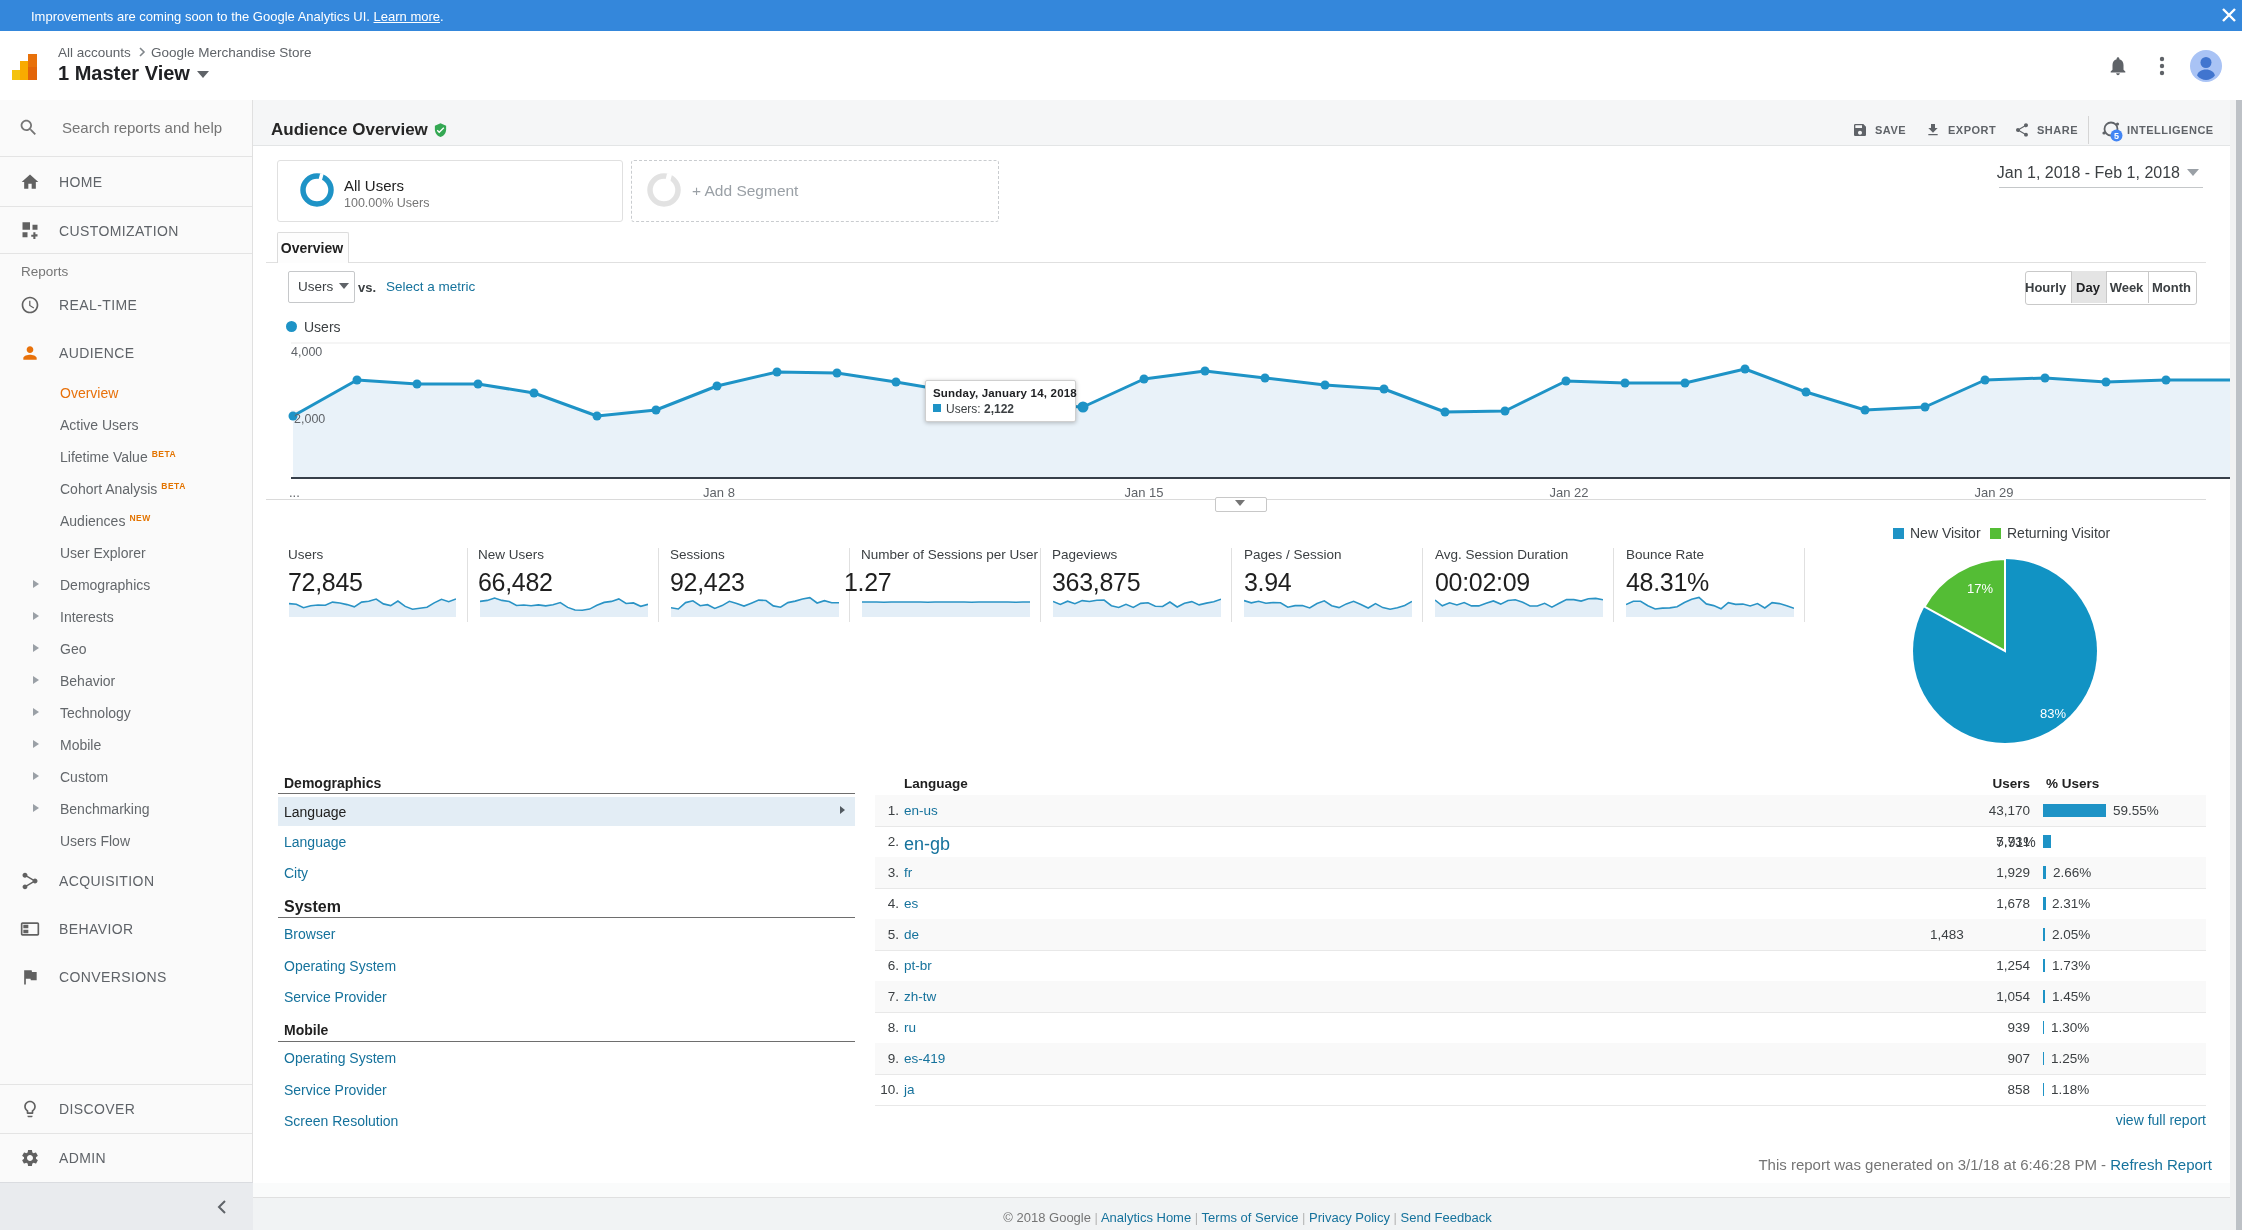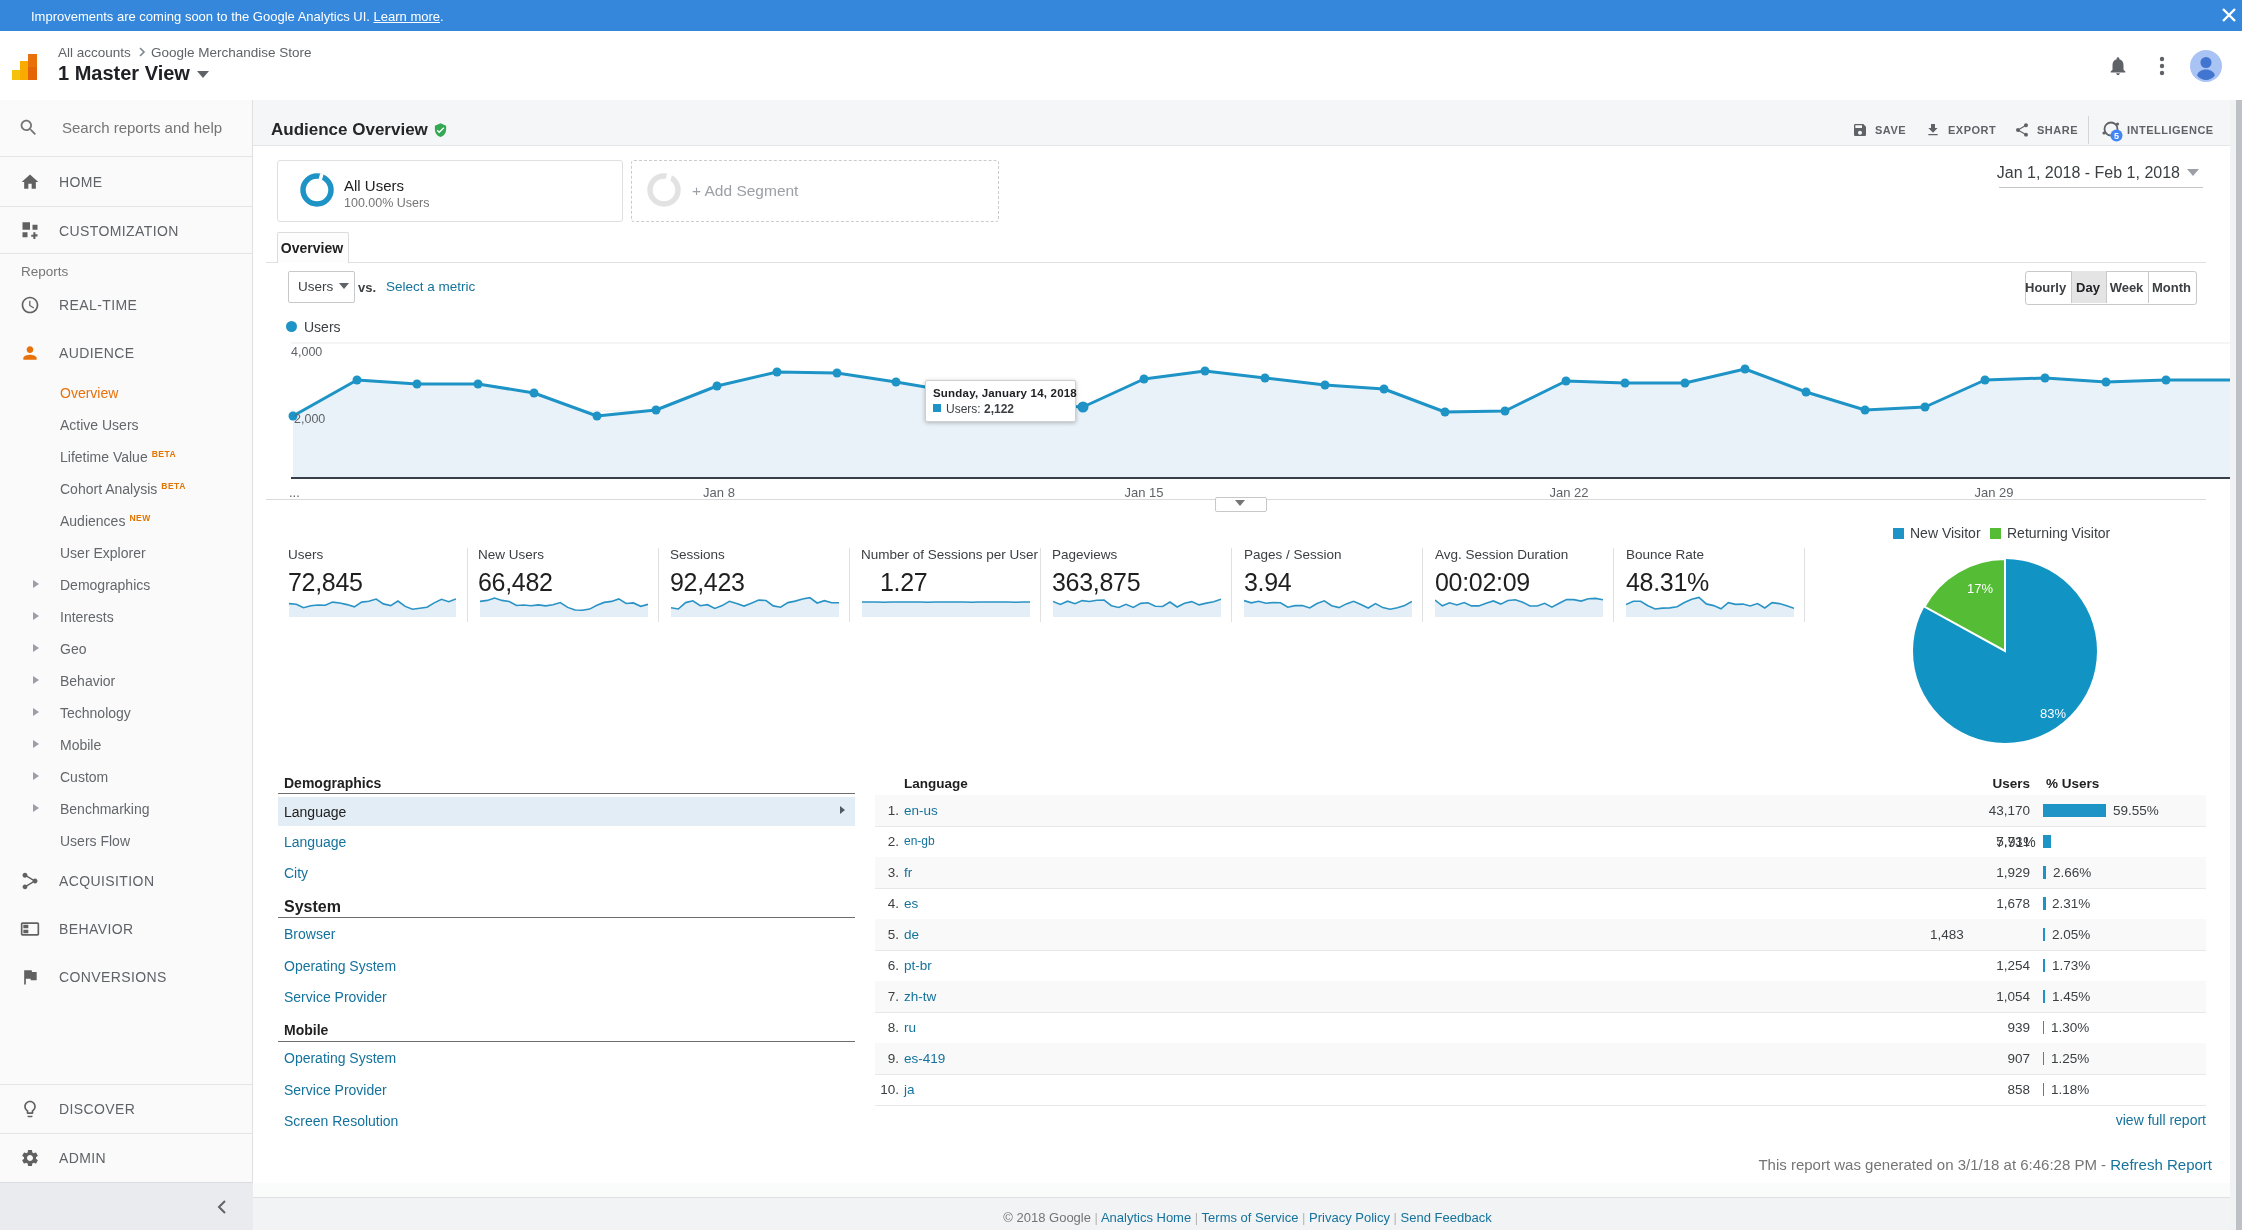--- a/index.html
+++ b/index.html
@@ -267,21 +267,21 @@
     <polygon fill="#e3eef7" points="0.0,6.4 7.3,5.4 14.6,3.1 21.9,5.4 29.2,6.5 36.5,10.5 43.8,10.0 51.1,10.7 58.4,9.9 65.7,10.9 73.0,9.7 80.3,7.5 87.7,12.4 95.0,15.0 102.3,15.2 109.6,14.1 116.9,10.3 124.2,7.4 131.5,6.4 138.8,3.9 146.1,8.5 153.4,7.9 160.7,11.3 168.0,9.3 168,22 0,22"></polygon>
     <polyline fill="none" stroke="#2a93c5" stroke-width="1.6" points="0.0,6.4 7.3,5.4 14.6,3.1 21.9,5.4 29.2,6.5 36.5,10.5 43.8,10.0 51.1,10.7 58.4,9.9 65.7,10.9 73.0,9.7 80.3,7.5 87.7,12.4 95.0,15.0 102.3,15.2 109.6,14.1 116.9,10.3 124.2,7.4 131.5,6.4 138.8,3.9 146.1,8.5 153.4,7.9 160.7,11.3 168.0,9.3"></polyline>
   </svg>
 <div class="abs" style="left:670px;top:547px;font-size:13.5px;color:#3c4043">Sessions</div>
 <div class="abs" style="left:670px;top:568px;font-size:25px;letter-spacing:-0.3px;color:#1f1f1f">92,423</div>
 <svg class="abs" style="left:671px;top:595px" width="168" height="22" viewBox="0 0 168 22">
     <polygon fill="#e3eef7" points="0.0,12.8 7.3,14.0 14.6,7.6 21.9,5.8 29.2,10.7 36.5,9.7 43.8,13.4 51.1,10.6 58.4,6.3 65.7,8.6 73.0,11.1 80.3,8.2 87.7,5.1 95.0,5.5 102.3,10.9 109.6,12.2 116.9,7.6 124.2,6.1 131.5,4.0 138.8,2.6 146.1,8.0 153.4,5.7 160.7,7.7 168.0,7.8 168,22 0,22"></polygon>
     <polyline fill="none" stroke="#2a93c5" stroke-width="1.6" points="0.0,12.8 7.3,14.0 14.6,7.6 21.9,5.8 29.2,10.7 36.5,9.7 43.8,13.4 51.1,10.6 58.4,6.3 65.7,8.6 73.0,11.1 80.3,8.2 87.7,5.1 95.0,5.5 102.3,10.9 109.6,12.2 116.9,7.6 124.2,6.1 131.5,4.0 138.8,2.6 146.1,8.0 153.4,5.7 160.7,7.7 168.0,7.8"></polyline>
   </svg>
 <div class="abs" style="left:861px;top:547px;font-size:13.5px;color:#3c4043">Number of Sessions per User</div>
-<div class="abs" style="left:880px;top:568px;font-size:25px;letter-spacing:-0.3px;color:#1f1f1f">1.27</div>
+<div class="abs" style="left:844px;top:568px;font-size:25px;letter-spacing:-0.3px;color:#1f1f1f">1.27</div>
 <svg class="abs" style="left:862px;top:595px" width="168" height="22" viewBox="0 0 168 22">
     <polygon fill="#e3eef7" points="0.0,7 7.3,7 14.6,7 21.9,7.3 29.2,7 36.5,7 43.8,7 51.1,7 58.4,7 65.7,7.3 73.0,7 80.3,7 87.7,7 95.0,7 102.3,7 109.6,7.3 116.9,7 124.2,7 131.5,7 138.8,7 146.1,7 153.4,7.3 160.7,7 168.0,7 168,22 0,22"></polygon>
     <polyline fill="none" stroke="#2a93c5" stroke-width="1.6" points="0.0,7 7.3,7 14.6,7 21.9,7.3 29.2,7 36.5,7 43.8,7 51.1,7 58.4,7 65.7,7.3 73.0,7 80.3,7 87.7,7 95.0,7 102.3,7 109.6,7.3 116.9,7 124.2,7 131.5,7 138.8,7 146.1,7 153.4,7.3 160.7,7 168.0,7"></polyline>
   </svg>
 <div class="abs" style="left:1052px;top:547px;font-size:13.5px;color:#3c4043">Pageviews</div>
 <div class="abs" style="left:1052px;top:568px;font-size:25px;letter-spacing:-0.3px;color:#1f1f1f">363,875</div>
 <svg class="abs" style="left:1053px;top:595px" width="168" height="22" viewBox="0 0 168 22">
     <polygon fill="#e3eef7" points="0.0,6.4 7.3,9.5 14.6,6.2 21.9,8.7 29.2,5.6 36.5,6.5 43.8,5.2 51.1,5.0 58.4,10.7 65.7,12.5 73.0,9.3 80.3,12.4 87.7,8.4 95.0,7.8 102.3,11.3 109.6,11.5 116.9,7.0 124.2,12.0 131.5,8.2 138.8,6.6 146.1,9.9 153.4,8.1 160.7,6.8 168.0,4.2 168,22 0,22"></polygon>
     <polyline fill="none" stroke="#2a93c5" stroke-width="1.6" points="0.0,6.4 7.3,9.5 14.6,6.2 21.9,8.7 29.2,5.6 36.5,6.5 43.8,5.2 51.1,5.0 58.4,10.7 65.7,12.5 73.0,9.3 80.3,12.4 87.7,8.4 95.0,7.8 102.3,11.3 109.6,11.5 116.9,7.0 124.2,12.0 131.5,8.2 138.8,6.6 146.1,9.9 153.4,8.1 160.7,6.8 168.0,4.2"></polyline>
   </svg>
@@ -339,21 +339,21 @@
 <div class="abs" style="left:875px;top:795px;width:1331px;height:1px;background:#6e6e6e"></div>
 <div class="abs" style="left:875px;top:795px;width:1331px;height:31px;background:#f9f9f9"></div>
 <div class="abs" style="left:875px;top:826px;width:1331px;height:1px;background:#e8e8e8"></div>
 <div class="abs" style="left:875px;top:803px;width:24px;text-align:right;font-size:13.5px;color:#3c4043">1.</div>
 <div class="abs" style="left:904px;top:803px;font-size:13.5px;color:#15729c">en-us</div>
 <div class="abs" style="left:1930px;top:803px;width:100px;text-align:right;font-size:13.5px;color:#3c4043">43,170</div>
 <div class="abs" style="left:2043px;top:804px;width:63.1px;height:13px;background:#1e93c6"></div>
 <div class="abs" style="left:2113px;top:803px;font-size:13.5px;color:#3c4043">59.55%</div>
 <div class="abs" style="left:875px;top:857px;width:1331px;height:1px;background:#e8e8e8"></div>
 <div class="abs" style="left:875px;top:834px;width:24px;text-align:right;font-size:13.5px;color:#3c4043">2.</div>
-<div class="abs" style="left:904px;top:834px;font-size:12px;color:#15729c">en-gb</div>
+<div class="abs" style="left:904px;top:834px;font-size:18px;color:#15729c">en-gb</div>
 <div class="abs" style="left:1930px;top:834px;width:100px;text-align:right;font-size:13.5px;color:#3c4043">5,731</div>
 <div class="abs" style="left:2043px;top:835px;width:8.4px;height:13px;background:#1e93c6"></div>
 <div class="abs" style="left:1996px;top:834px;font-size:14px;color:#3c4043">7.91%</div>
 <div class="abs" style="left:875px;top:857px;width:1331px;height:31px;background:#f9f9f9"></div>
 <div class="abs" style="left:875px;top:888px;width:1331px;height:1px;background:#e8e8e8"></div>
 <div class="abs" style="left:875px;top:865px;width:24px;text-align:right;font-size:13.5px;color:#3c4043">3.</div>
 <div class="abs" style="left:904px;top:865px;font-size:13.5px;color:#15729c">fr</div>
 <div class="abs" style="left:1930px;top:865px;width:100px;text-align:right;font-size:13.5px;color:#3c4043">1,929</div>
 <div class="abs" style="left:2043px;top:866px;width:2.8px;height:13px;background:#1e93c6"></div>
 <div class="abs" style="left:2053px;top:865px;font-size:13.5px;color:#3c4043">2.66%</div>

